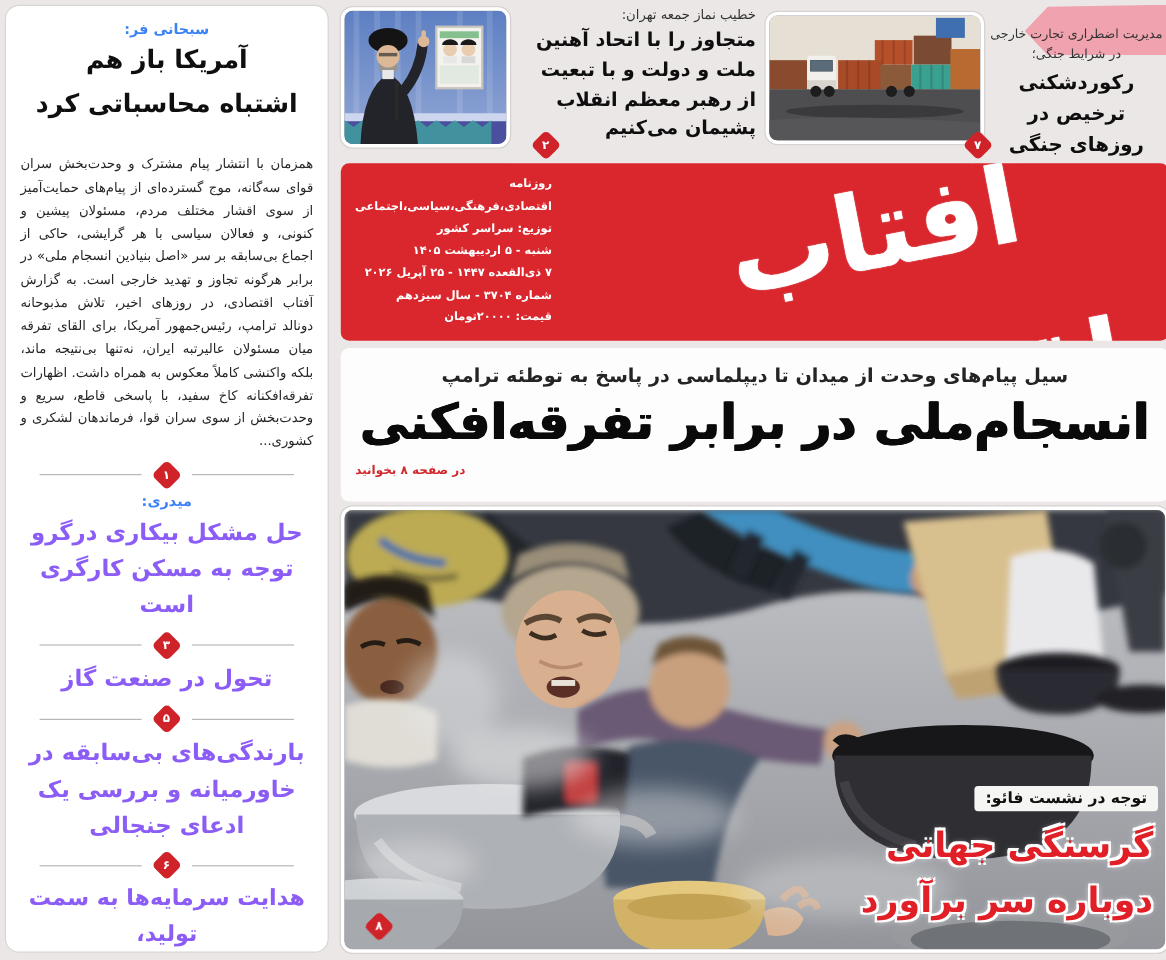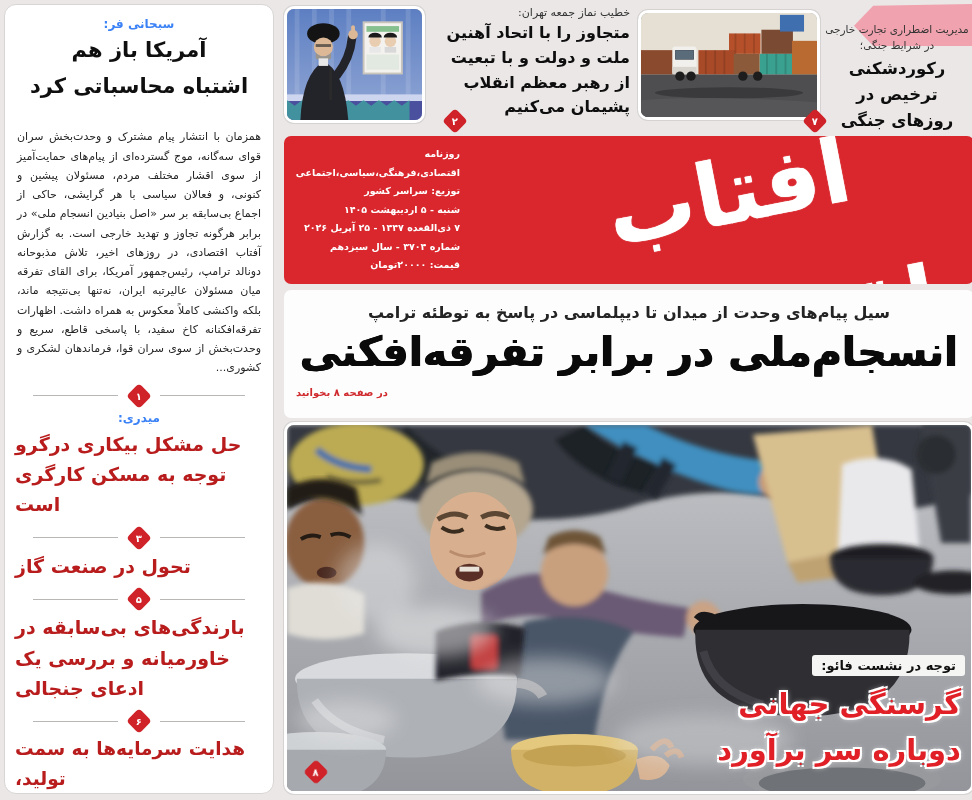--- a/index.html
+++ b/index.html
@@ -25,21 +25,21 @@
     color:#262626; margin-top:23px; padding:0 2px;
   }
   .divider { display:flex; align-items:center; margin:9px 18px 4px 18px; }
   .divider .line { flex:1; height:1px; background:#b9b6b6; }
   .diamond {
     width:18px; height:18px; background:#cf2329; border-radius:4px;
     transform:rotate(45deg); display:flex; align-items:center; justify-content:center;
     margin:0 12px; flex:0 0 auto;
   }
   .diamond span { transform:rotate(-45deg); color:#fff; font-size:10px; font-weight:bold; }
-  .hl-md { font-size:19px; font-weight:bold; line-height:1.6; text-align:left; color:#b91c1c; margin-top:4px; }
+  .hl-md { font-size:19px; font-weight:bold; line-height:1.6; text-align:center; color:#8b5cf6; margin-top:4px; }
   .photo-frame {
     border:3px solid #fff; border-radius:10px; overflow:hidden;
     box-shadow:0 0 0 1px #d5d2d1; background:#9aa0a6;
   }
 
   
   #right-region { position:absolute; left:0; top:0; width:694px; height:800px; right:auto; left:auto; }
   #right-region { left:282px; }
 
   

